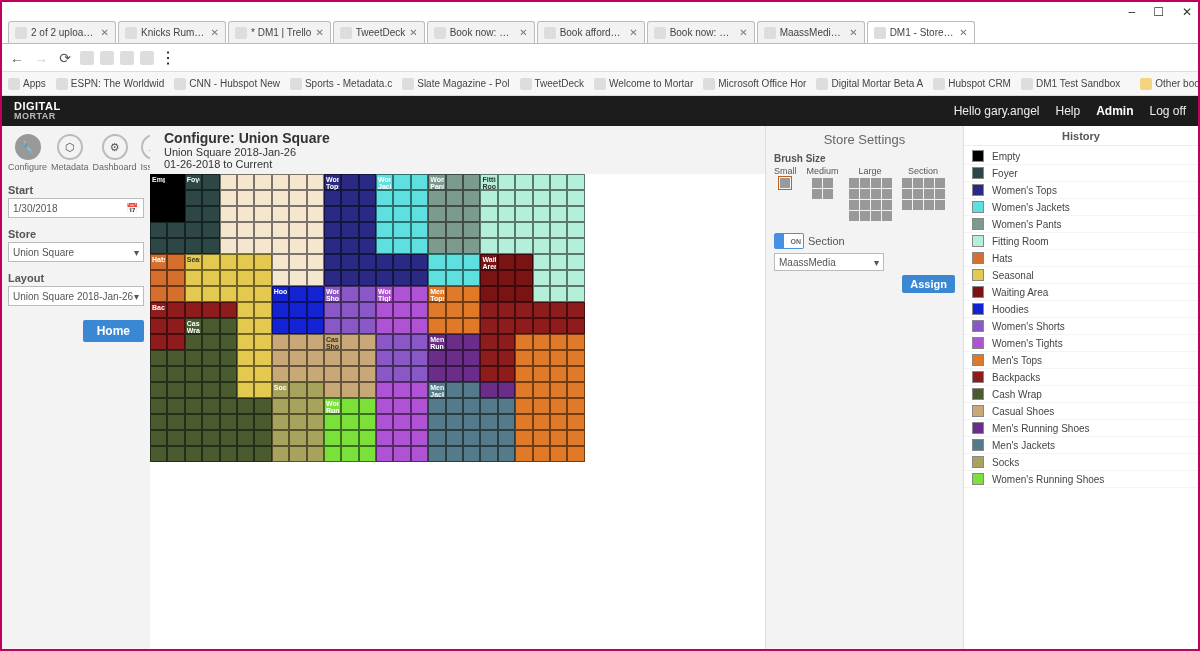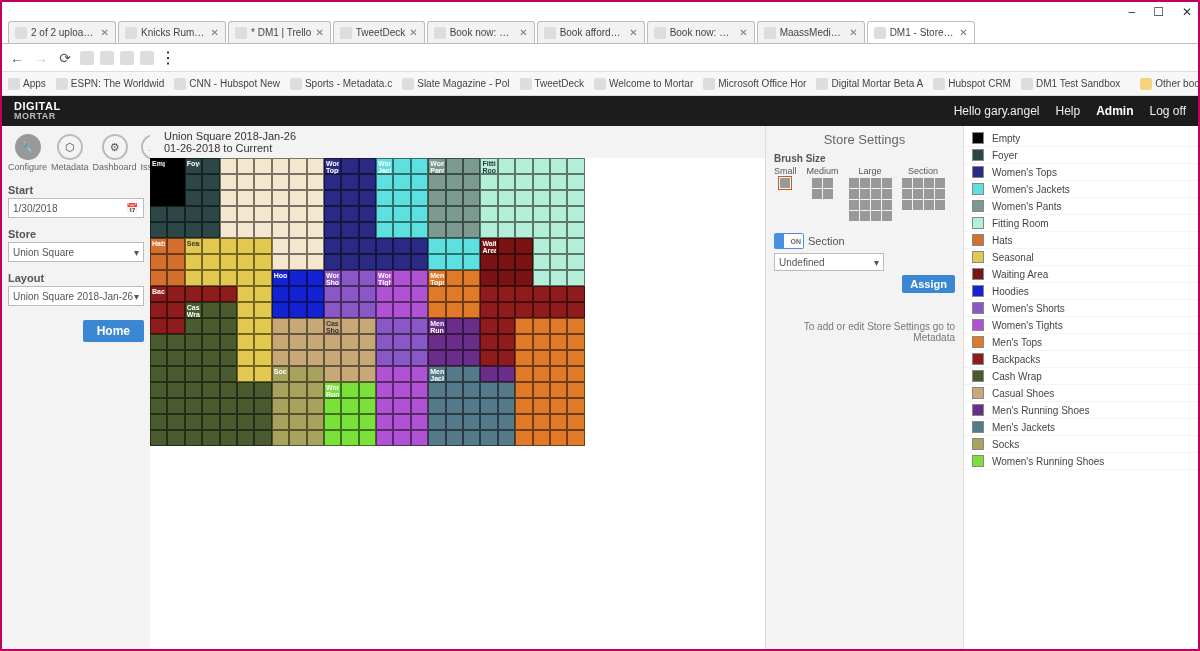--- a/index.html
+++ b/index.html
@@ -245,20 +245,21 @@
     <div class="field-label">Layout</div>
     <div class="field-select">
       <span>Union Square 2018-Jan-26</span>
         <span>▾</span>
     </div>
     <button class="save-btn">Home</button>
   </div>
 
   <div class="canvas-area">
     <div class="canvas-header">
+      <div class="h1">Configure: Union Square</div>
       <div class="h2">Union Square 2018-Jan-26</div>
       <div class="h2">01-26-2018 to Current</div>
     </div>
     <div class="grid-wrap">
         <div class="grid" id="grid">
           <div class="cell" style="background: rgb(0, 0, 0);">
             <div class="lbl">Empty</div>
           </div>
           <div class="cell" style="background: rgb(0, 0, 0);"></div>
           <div class="cell" style="background: rgb(45, 71, 71);">
@@ -807,28 +808,28 @@
             <div class="bc"></div>
             <div class="bc"></div>
           </div>
         </div>
       </div>
     <div class="section-row">
       <div class="toggle">ON</div>
       <div style="font-size:11px;color:#555">Section</div>
     </div>
     <div class="section-select">
-      <span>Undefined</span>
+      <span>MaassMedia</span>
         <span>▾</span>
     </div>
     <button class="assign-btn">Assign</button>
-    <div class="hint">To add or edit Store Settings go to Metadata</div>
   </div>
 
   <div class="history-panel">
+    <div class="title">History</div>
     <div id="legend">
         <div class="legend-item">
           <div class="swatch" style="background: rgb(0, 0, 0);"></div>
           <div class="ll">Empty</div>
         </div>
         <div class="legend-item">
           <div class="swatch" style="background: rgb(45, 71, 71);"></div>
           <div class="ll">Foyer</div>
         </div>
         <div class="legend-item">

